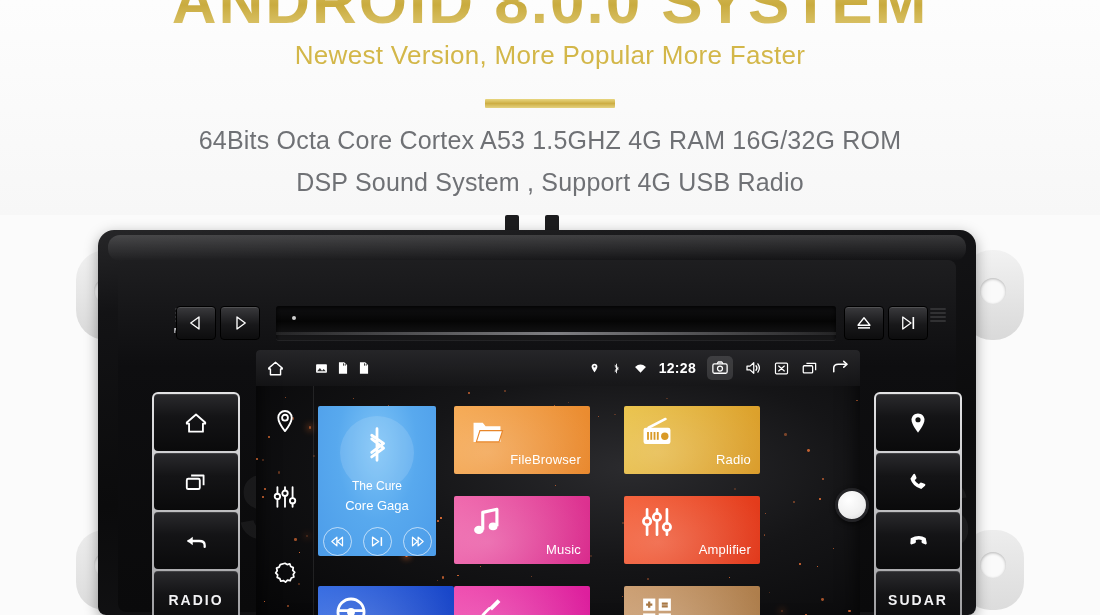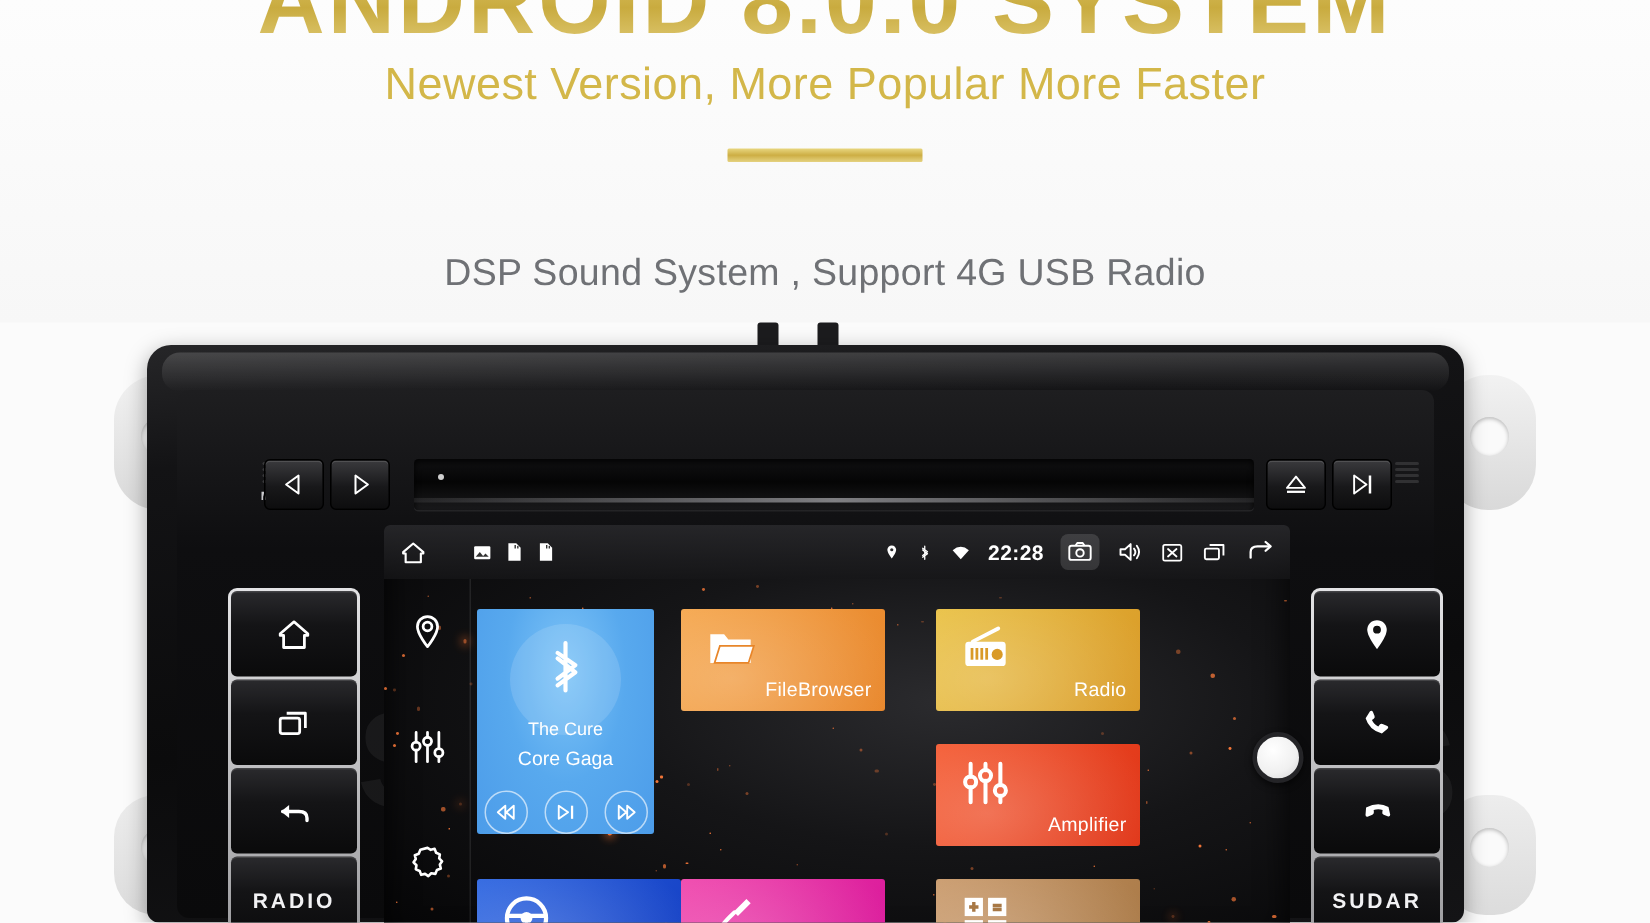--- a/index.html
+++ b/index.html
@@ -21,21 +21,21 @@
     color:#d6bd55;
     background:linear-gradient(180deg,#e6d27c 0%,#c9ab3f 55%,#e3cf7d 100%);
     -webkit-background-clip:text; background-clip:text;
     -webkit-text-fill-color:transparent;
     white-space:nowrap;
     overflow:hidden;
   }
 
   .hero-sub {
     position:absolute; left:0; top:40px; width:1100px; text-align:center;
-    font-size:30px; color:#d3b749; letter-spacing:0.3px;
+    font-size:26px; color:#d3b749; letter-spacing:0.3px;
   }
 
   .gold-rule {
     position:absolute; left:50%; transform:translateX(-50%); top:99px;
     width:130px; height:9px;
     background:linear-gradient(180deg,#e8d67f 0%,#cdae44 50%,#e5d280 100%);
     border-radius:1px;
   }
 
   .spec-1, .spec-2 {
@@ -229,20 +229,21 @@
          transform:rotate(-32deg); color:rgba(255,255,255,.07); }
   .wm3 { left:790px; top:200px; font-size:96px; color:rgba(255,255,255,.05); }
 </style>
 </head>
 <body>
 
 <div class="header">
   <div class="hero-title">ANDROID 8.0.0 SYSTEM</div>
   <div class="hero-sub">Newest Version, More Popular More Faster</div>
   <div class="gold-rule"></div>
+  <div class="spec-1">64Bits Octa Core Cortex A53 1.5GHZ 4G RAM 16G/32G ROM</div>
   <div class="spec-2">DSP Sound System , Support 4G USB Radio</div>
 </div>
 
 <div class="device-stage">
 
   <div class="tab-top t1"></div>
   <div class="tab-top t2"></div>
   <div class="tab-top-bar"></div>
 
   <div class="bracket left">
@@ -519,21 +520,21 @@
             <span>
               <svg width="11" height="15" viewBox="0 0 24 24">
                   <path d="M9 5.5 L16 10.5 L9 16 M9 8 L16 13.5 L9 18.5 M12 2.5 L12 21.5" fill="none" stroke="#fff" stroke-width="1.9" stroke-linejoin="round" stroke-linecap="round"></path>
                 </svg>
             </span>
             <span>
               <svg width="15" height="13" viewBox="0 0 24 24">
                   <path d="M2 9 Q12 0.5 22 9 L12 20 Z" fill="#fff"></path>
                 </svg>
             </span>
-            <span class="sb-time">22:28</span>
+            <span class="sb-time">12:28</span>
             <span class="sb-hl">
               <svg width="18" height="18" viewBox="0 0 24 24">
                   <rect x="2.5" y="6.5" width="19" height="12.5" rx="2" fill="none" stroke="#fff" stroke-width="1.7"></rect>
                   <path d="M8 6.5 L9.6 4 L14.4 4 L16 6.5" fill="none" stroke="#fff" stroke-width="1.7" stroke-linejoin="round"></path>
                   <circle cx="12" cy="12.8" r="3.3" fill="none" stroke="#fff" stroke-width="1.7"></circle>
                 </svg>
             </span>
             <span>
               <svg width="18" height="18" viewBox="0 0 24 24">
                   <path d="M4 9.5 L8 9.5 L13 5 L13 19 L8 14.5 L4 14.5 Z" fill="none" stroke="#fff" stroke-width="1.7" stroke-linejoin="round"></path>
@@ -633,20 +634,32 @@
                 <rect x="5" y="12" width="1.3" height="5.5" fill="#d99a27"></rect>
                 <rect x="7.3" y="12" width="1.3" height="5.5" fill="#d99a27"></rect>
                 <rect x="9.6" y="12" width="1.3" height="5.5" fill="#d99a27"></rect>
                 <rect x="11.9" y="12" width="1.3" height="5.5" fill="#d99a27"></rect>
                 <circle cx="17.5" cy="15" r="2.6" fill="#d99a27"></circle>
               </svg>
           </div>
           <div class="t-label">Radio</div>
         </div>
 
+        <div class="tile" style="left:198px; top:146px;">
+          <div class="tile-bg" style="position: absolute; inset: 0px; background: linear-gradient(115deg, rgb(239, 95, 168) 0%, rgb(216, 38, 138) 100%);"></div>
+          <div class="sheen"></div>
+          <div class="t-ico">
+            <svg viewBox="0 0 24 24">
+                <path d="M9 17.5 L9 5.2 L19 3 L19 15" fill="none" stroke="#fff" stroke-width="2.2" stroke-linejoin="round"></path>
+                <ellipse cx="6.3" cy="17.6" rx="3.4" ry="2.9" fill="#fff"></ellipse>
+                <ellipse cx="16.3" cy="15.1" rx="3.1" ry="2.7" fill="#fff"></ellipse>
+              </svg>
+          </div>
+          <div class="t-label">Music</div>
+        </div>
 
         <div class="tile" style="left:368px; top:146px;">
           <div class="tile-bg" style="position: absolute; inset: 0px; background: linear-gradient(115deg, rgb(244, 88, 47) 0%, rgb(224, 53, 23) 100%);"></div>
           <div class="sheen"></div>
           <div class="t-ico">
             <svg viewBox="0 0 24 24">
                 <path d="M5 3 L5 9 M5 14 L5 21 M12 3 L12 6 M12 11 L12 21 M19 3 L19 13 M19 18 L19 21" stroke="#fff" stroke-width="1.9" stroke-linecap="round"></path>
                 <circle cx="5" cy="11.5" r="2.6" fill="none" stroke="#fff" stroke-width="1.9"></circle>
                 <circle cx="12" cy="8.5" r="2.6" fill="none" stroke="#fff" stroke-width="1.9"></circle>
                 <circle cx="19" cy="15.5" r="2.6" fill="none" stroke="#fff" stroke-width="1.9"></circle>

